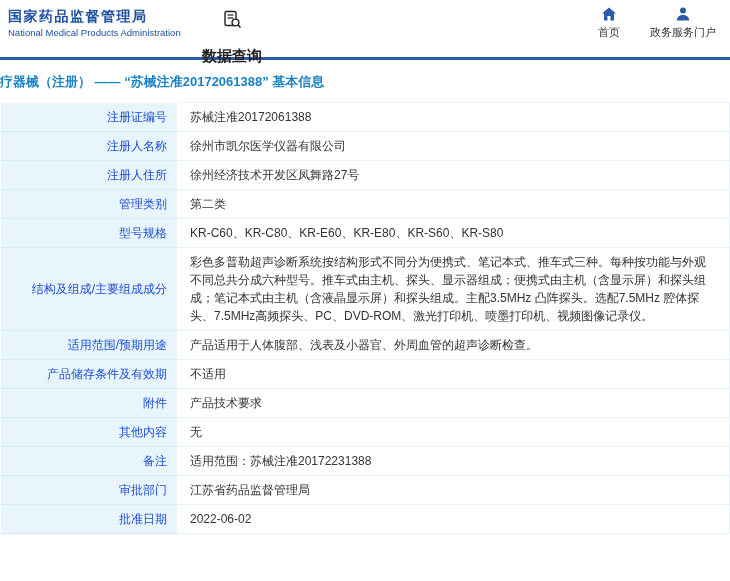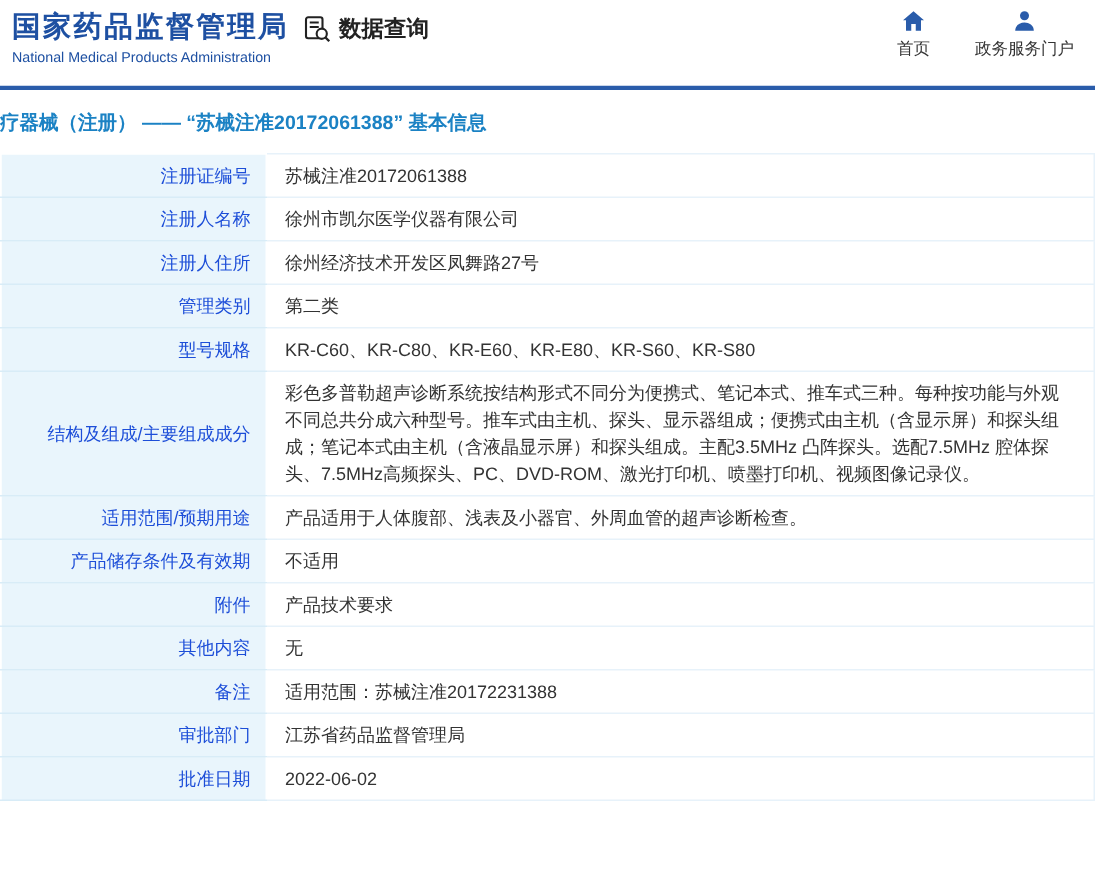--- a/index.html
+++ b/index.html
@@ -5,23 +5,23 @@
   * { box-sizing: border-box; margin: 0; padding: 0; }
   html, body {
     width: 730px; height: 581px;
     background: #ffffff;
     font-family: "Liberation Sans", "DejaVu Sans", sans-serif;
     overflow: hidden;
   }
   
   .header { position: relative; height: 57px; background: #ffffff; }
   .logo { position: absolute; left: 8px; top: 8px; }
-  .logo-cn { font-size: 19px; font-weight: bold; color: #1e50a2; letter-spacing: 1.5px; line-height: 1.15; }
+  .logo-cn { font-size: 14px; font-weight: bold; color: #1e50a2; letter-spacing: 1.5px; line-height: 1.15; }
   .logo-en { font-size: 9.5px; color: #1e50a2; margin-top: 3px; }
-  .section { position: absolute; left: 202px; top: 10px; display: flex; align-items: center; gap: 5px; }
+  .section { position: absolute; left: 202px; top: 10px; display: flex; align-items: center; gap: 18px; flex-direction: column; }
   .section-title { font-size: 15px; font-weight: bold; color: #222222; }
   .nav { position: absolute; right: 14px; top: 6px; display: flex; gap: 30px; }
   .nav-item { display: flex; flex-direction: column; align-items: center; gap: 3px; cursor: pointer; justify-content: space-between; }
   .nav-item .nav-label { font-size: 11px; color: #333333; white-space: nowrap; }
   .divider { height: 3px; background: #2a5caa; width: 100%; }
   
   .title-bar { padding: 13px 0 11px 0; background: #ffffff; overflow: hidden; }
   .page-title {
     color: #1b82c4; font-weight: bold; font-size: 13px;
     margin-left: -13px; white-space: nowrap;

